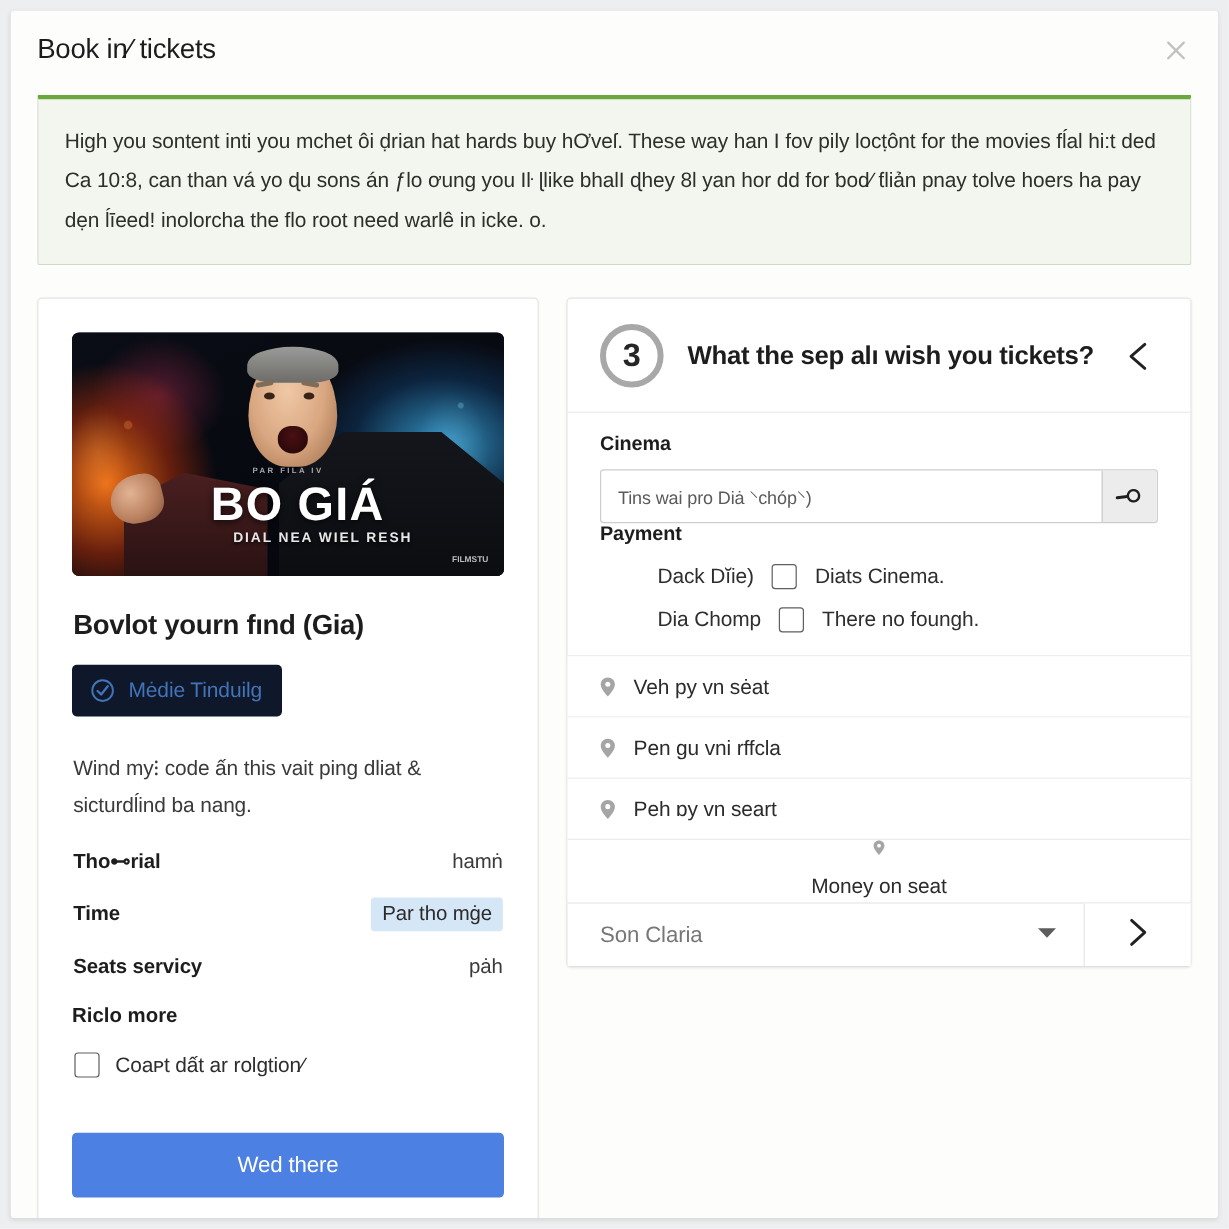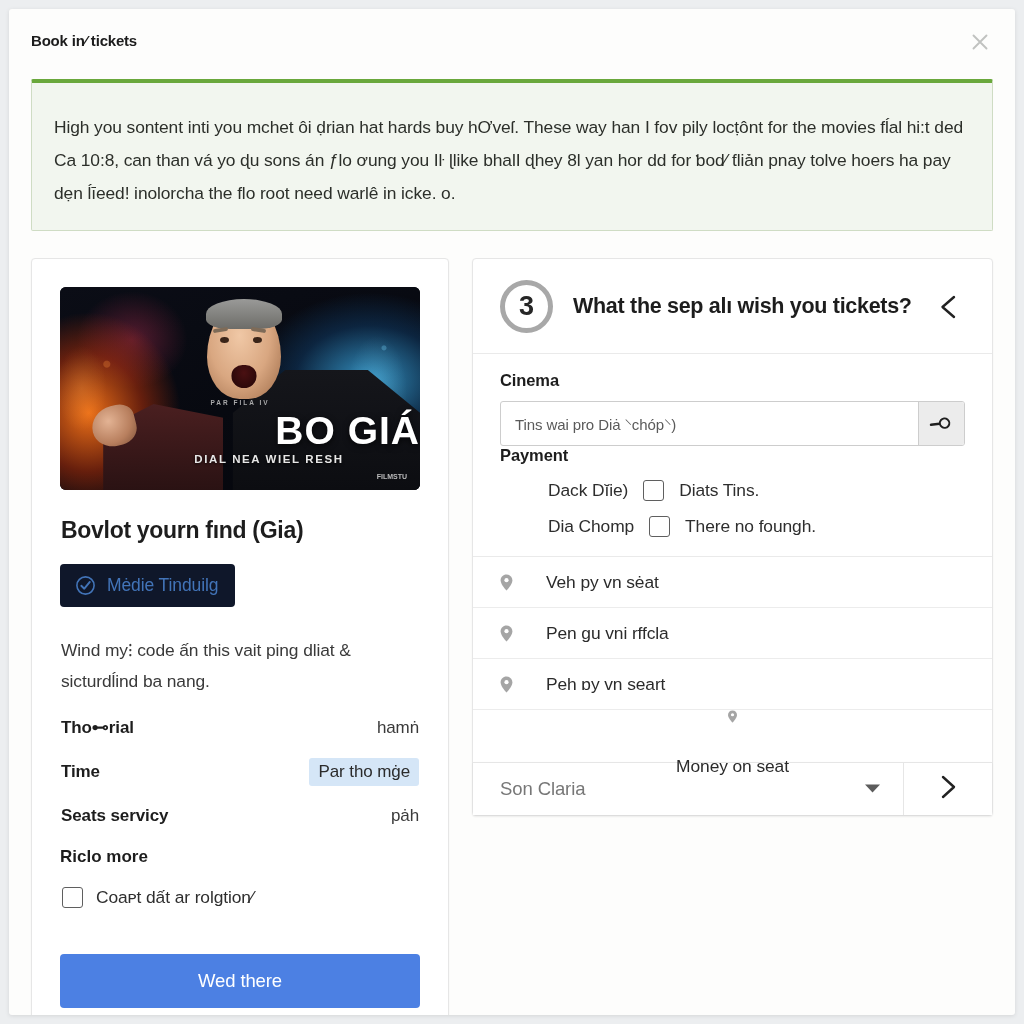--- a/index.html
+++ b/index.html
@@ -33,22 +33,22 @@
   
   #modal-header {
     position: relative;
     height: 62px;
     padding: 0 22px;
     box-sizing: border-box;
     display: flex;
     align-items: center;
   }
   #dialog-title {
-    font-size: 15px;
-    font-weight: bold;
+    font-size: 23px;
+    font-weight: normal;
     color: #1c1c1c;
     letter-spacing: -.2px;
     white-space: nowrap;
   }
   #close-button {
     position: absolute;
     right: 22px;
     top: 20px;
     width: 26px;
     height: 26px;
@@ -57,21 +57,21 @@
   }
   #close-button svg { display:block; }
 
   
   #alert {
     margin: 8px 22px 0 22px;
     background: #f2f6ef;
     border: 1px solid #cfdcc4;
     border-top: 4px solid #6aa83c;
     border-radius: 2px;
-    padding: 28px 20px 20px 22px;
+    padding: 18px 20px 20px 22px;
     box-sizing: border-box;
   }
   #alert-text {
     font-size: 17.4px;
     line-height: 33px;
     color: #2c2f2a;
     letter-spacing: -.1px;
   }
 
   
@@ -163,21 +163,21 @@
   .p-eye.l { left:44.5%; } .p-eye.r { left:53.5%; }
   .p-brow { position:absolute; top:41px; width:15px; height:4px; background:#7e6b58; border-radius:3px; }
   .p-brow.l { left:42.5%; transform:rotate(-9deg);} .p-brow.r { left:53%; transform:rotate(9deg);}
   .p-kicker {
     position:absolute; left:0; right:0; top:112px;
     text-align:center; color:#cfcfcf; font-size:6.5px;
     letter-spacing:2px; font-weight:bold; opacity:.8;
   }
   .p-title {
     position:absolute; left:16px; right:0; top:122px;
-    text-align:right; color:#ffffff;
+    text-align:center; color:#ffffff;
     font-size:39px; font-weight:bold; letter-spacing:1px;
     text-shadow: 0 2px 6px rgba(0,0,0,.7);
   }
   .p-sub {
     position:absolute; left:18px; right:0; top:166px;
     text-align:center; color:#e7e7e7;
     font-size:11.5px; font-weight:bold; letter-spacing:1.6px;
     text-shadow: 0 1px 3px rgba(0,0,0,.8);
     padding-left: 40px;
   }
@@ -377,21 +377,21 @@
   .pay-opt {
     font-size: 17.4px;
     color: #2e2e2e;
     letter-spacing: -.1px;
   }
 
   #venue-list { border-top: 1px solid #eaeaea; }
   .venue-row {
     display: flex;
     align-items: center;
-    gap: 33px;
+    gap: 15px;
     height: 50px;
     padding: 0 27px;
     border-bottom: 1px solid #ececec;
     background: #fff;
     cursor: pointer;
   }
   .venue-row:last-child { border-bottom: none; flex-direction: column; }
   .venue-label {
     font-size: 17.4px;
     color: #2b2b2b;
@@ -529,21 +529,21 @@
               <path d="M11 11 L17 17" stroke="#1f1f1f" stroke-width="2.4" stroke-linecap="round"></path>
             </svg>
           </button>
         </div>
 
         <div class="field-label" id="payment-label">Payment</div>
 
         <div class="pay-row">
           <span class="pay-name">Dack Dĭie)</span>
           <span class="cb"></span>
-          <span class="pay-opt">Diats Tins.</span>
+          <span class="pay-opt">Diats Cinema.</span>
         </div>
         <div class="pay-row">
           <span class="pay-name">Dia Chomp</span>
           <span class="cb"></span>
           <span class="pay-opt">There no foungh.</span>
         </div>
       </div>
 
       <div id="venue-list">
         <div class="venue-row">

